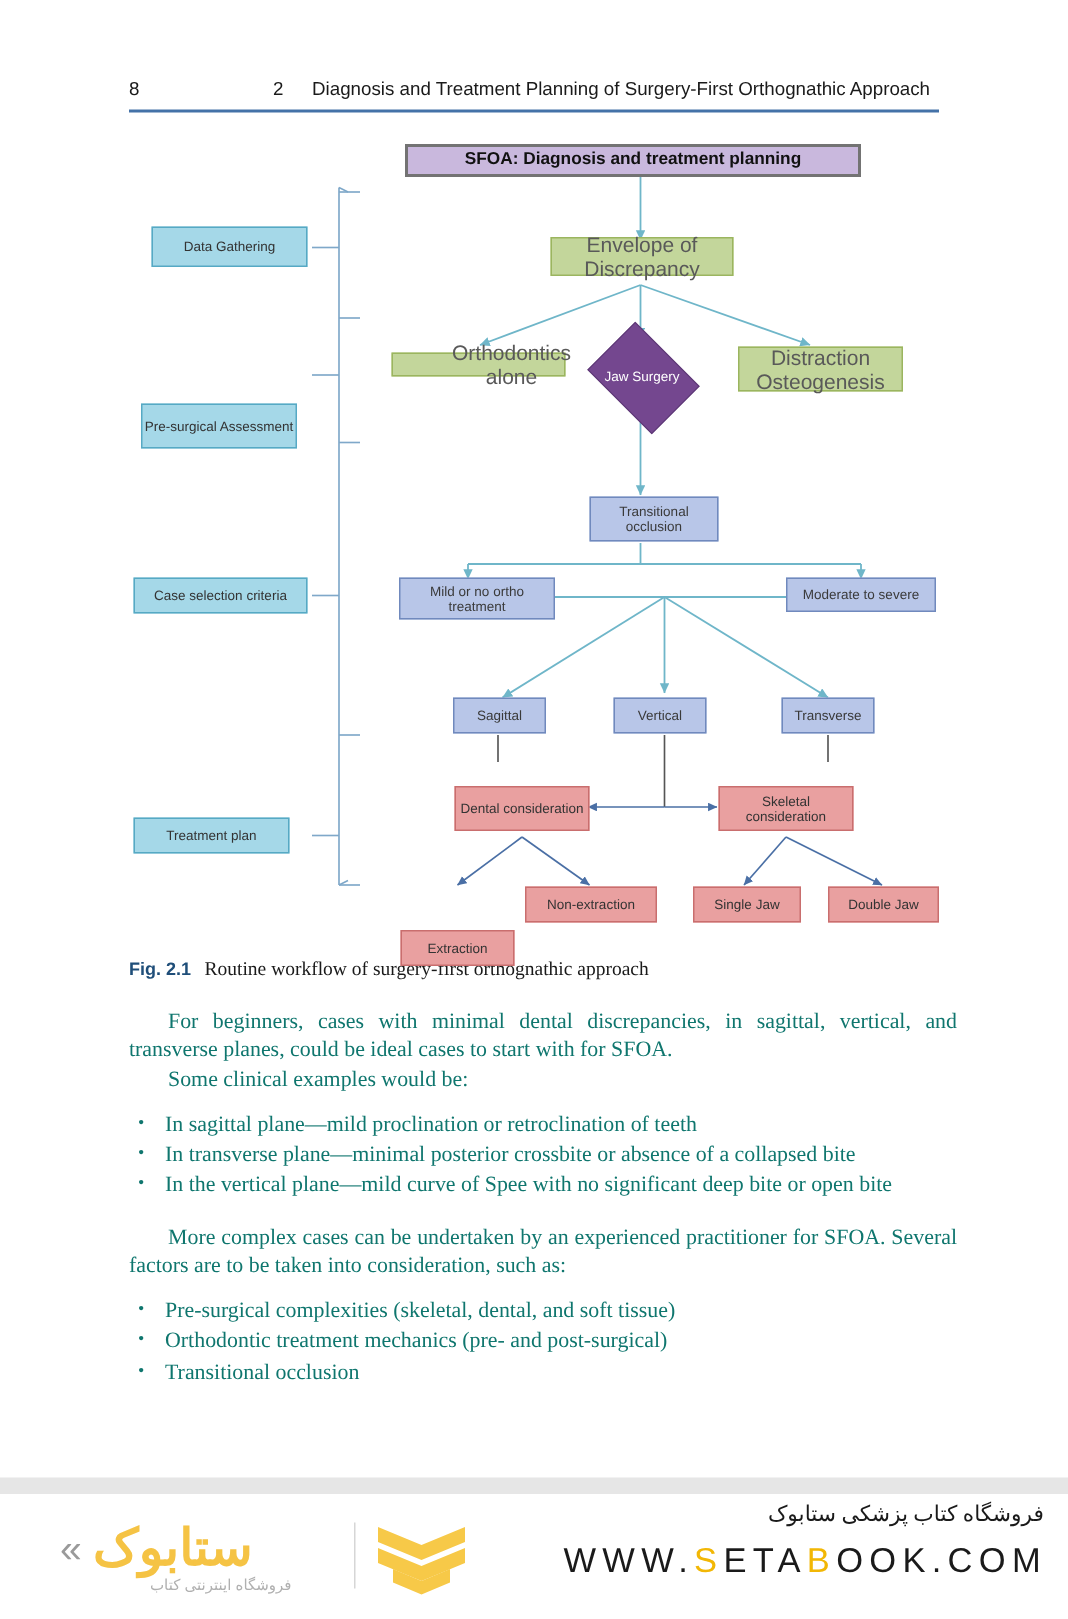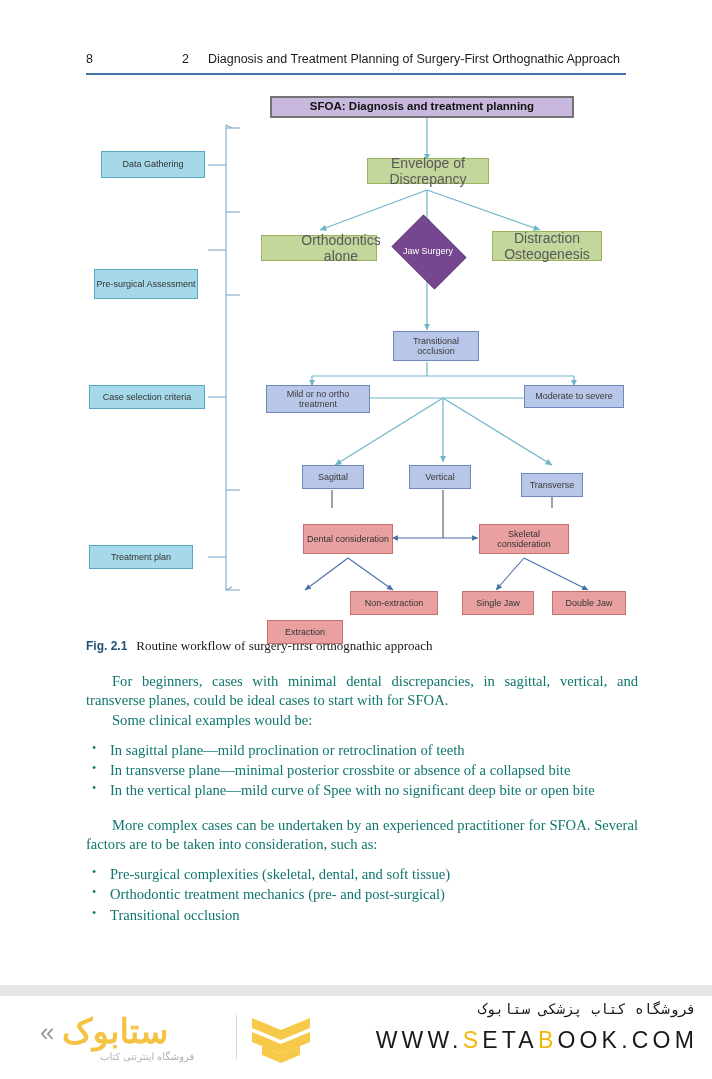--- a/index.html
+++ b/index.html
@@ -81,21 +81,21 @@
   .logo-sub{
     position:absolute;left:60px;top:44px;
     font-family:"Liberation Sans",sans-serif;font-size:10px;color:#b0b0b0;
     direction:rtl;white-space:nowrap;
   }
   .logo-divider{position:absolute;left:196px;top:8px;width:1px;height:44px;background:#d6d6d6;}
   .chev-mark{position:absolute;left:210px;top:10px;width:62px;height:48px;}
   .footer .rightblk{position:absolute;left:400px;top:16px;width:300px;height:62px;}
   .fa-tagline{
     position:absolute;right:4px;top:0;
-    font-family:Liberation Mono, monospace;font-size:14.5px;color:#1a1a1a;
+    font-family:Liberation Serif, serif;font-size:14.5px;color:#1a1a1a;
     direction:rtl;white-space:nowrap;
   }
   .fa-url{
     position:absolute;right:2px;top:26px;
     font-family:"Liberation Sans",sans-serif;font-size:23px;letter-spacing:4.2px;
     color:#1a1a1a;white-space:nowrap;font-weight:500;
   }
   .fa-url .hl{color:#f2b705;}
 </style>
 </head>
@@ -179,34 +179,34 @@
     </svg>
 
     <div class="node n-title" style="left:270px;top:6px;width:304px;height:22px;">SFOA: Diagnosis and treatment planning</div>
 
     <div class="node n-side" style="left:101px;top:61px;width:104px;height:27px;">Data Gathering</div>
     <div class="node n-side" style="left:94px;top:146px;width:104px;height:30px;margin-top:33px;">Pre-surgical Assessment</div>
     <div class="node n-side" style="left:89px;top:295px;width:116px;height:24px;">Case selection criteria</div>
     <div class="node n-side" style="left:89px;top:455px;width:104px;height:24px;">Treatment plan</div>
 
     <div class="node n-green" style="left:367px;top:68px;width:122px;height:26px;">Envelope of Discrepancy</div>
-    <div class="node n-green" style="left:261px;top:145px;width:116px;height:26px;padding-left:44px;">Orthodontics alone</div>
+    <div class="node n-green" style="left:261px;top:145px;width:116px;height:16px;padding-left:44px;">Orthodontics alone</div>
     <div class="node n-diamond" style="left:386px;top:130px;width:84px;height:62px;">
       <div class="diamond-shape"></div>
       <span>Jaw Surgery</span>
     </div>
 
     <div class="node n-green" style="left:492px;top:141px;width:110px;height:30px;">Distraction Osteogenesis</div>
 
     <div class="node n-blue" style="left:393px;top:241px;width:86px;height:30px;">Transitional occlusion</div>
     <div class="node n-blue" style="left:266px;top:295px;width:104px;height:28px;">Mild or no ortho treatment</div>
     <div class="node n-blue" style="left:524px;top:295px;width:100px;height:23px;">Moderate to severe</div>
     <div class="node n-blue" style="left:302px;top:375px;width:62px;height:24px;">Sagittal</div>
     <div class="node n-blue" style="left:409px;top:375px;width:62px;height:24px;">Vertical</div>
-    <div class="node n-blue" style="left:521px;top:375px;width:62px;height:24px;margin-top:8px;">Transverse</div>
+    <div class="node n-blue" style="left:521px;top:375px;width:62px;height:24px;">Transverse</div>
 
     <div class="node n-pink" style="left:303px;top:434px;width:90px;height:30px;">Dental consideration</div>
     <div class="node n-pink" style="left:479px;top:434px;width:90px;height:30px;">Skeletal consideration</div>
     <div class="node n-pink" style="left:267px;top:501px;width:76px;height:24px;margin-top:29px;">Extraction</div>
     <div class="node n-pink" style="left:350px;top:501px;width:88px;height:24px;">Non-extraction</div>
     <div class="node n-pink" style="left:462px;top:501px;width:72px;height:24px;">Single Jaw</div>
     <div class="node n-pink" style="left:552px;top:501px;width:74px;height:24px;">Double Jaw</div>
   </div>
 
   <div class="caption">

